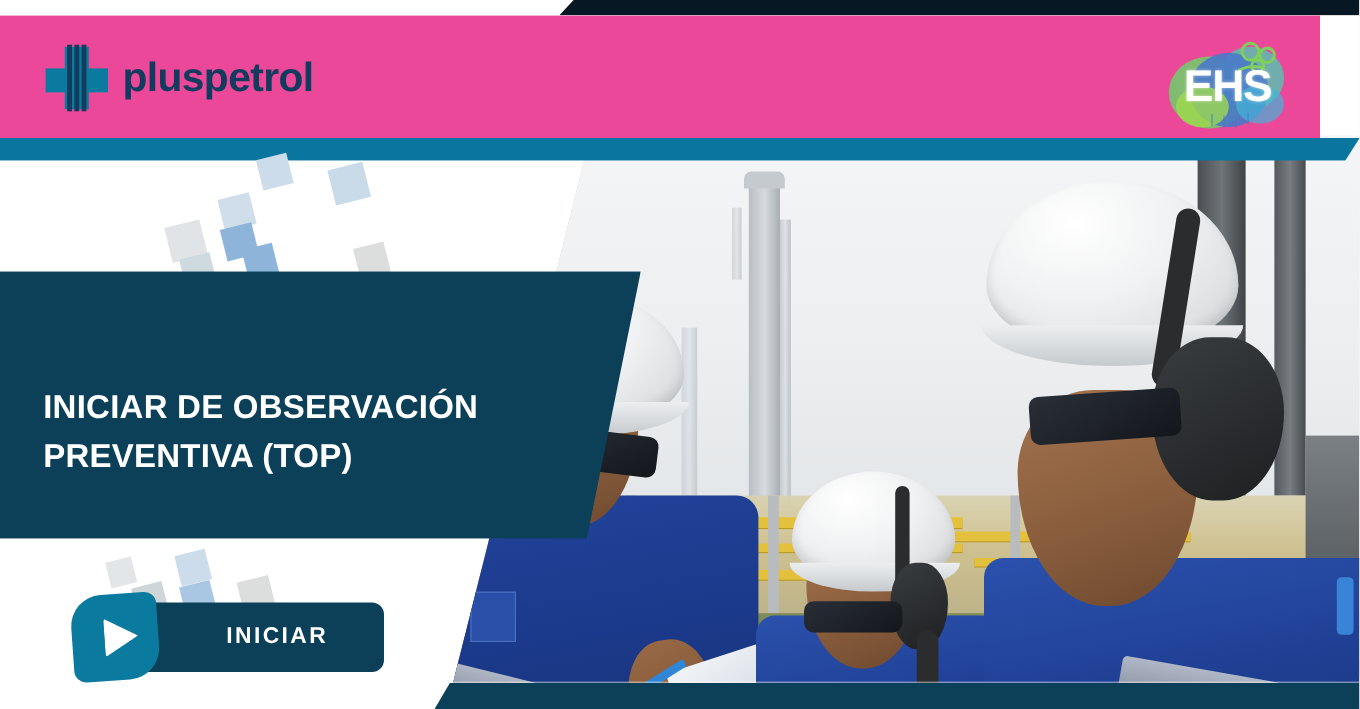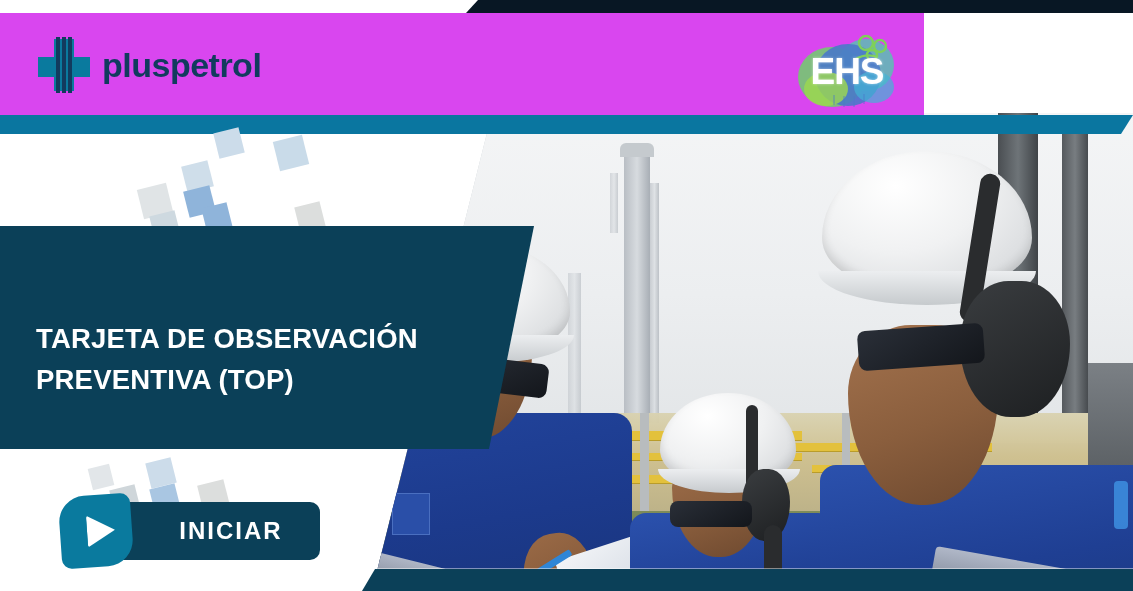--- a/index.html
+++ b/index.html
@@ -23,22 +23,22 @@
     top: 0; left: 0;
     width: 1133px; height: 13px;
     background: #081724;
     clip-path: polygon(478px 0, 1133px 0, 1133px 13px, 466px 13px);
   }
 
   
   .header {
     position: absolute;
     top: 13px; left: 0;
-    width: 924px; height: 102px;
-    background: #d946ef;
+    width: 1100px; height: 102px;
+    background: #ec4899;
   }
   .pp-logo {
     position: absolute;
     left: 36px; top: 24px;
     width: 230px; height: 56px;
   }
   .pp-mark {
     position: absolute;
     left: 0; top: 0;
     width: 56px; height: 56px;
@@ -258,21 +258,21 @@
     position: absolute;
     left: 48px; top: 7px;
     width: 212px; height: 58px;
     background: #0b4058;
     border-radius: 10px;
     display: flex;
     align-items: center;
     justify-content: center;
   }
   .start-label {
-    font-size: 24px;
+    font-size: 19px;
     font-weight: bold;
     letter-spacing: 2px;
     color: #ffffff;
     padding-left: 34px;
   }
   .play-badge {
     position: absolute;
     left: 0; top: 0;
     width: 72px; height: 72px;
     background: #0a7a9e;
@@ -429,21 +429,21 @@
       <div class="sq" style="left: 204px; top: 205px; width: 26px; height: 26px; background: rgb(143, 180, 218);"></div>
       <div class="sq" style="left: 297px; top: 204px; width: 26px; height: 26px; background: rgb(220, 222, 221);"></div>
       <div class="sq" style="left: 148px; top: 460px; width: 26px; height: 26px; background: rgb(204, 220, 234);"></div>
       <div class="sq" style="left: 152px; top: 486px; width: 26px; height: 26px; background: rgb(169, 198, 226);"></div>
       <div class="sq" style="left: 112px; top: 487px; width: 26px; height: 26px; background: rgb(207, 214, 218);"></div>
       <div class="sq" style="left: 200px; top: 482px; width: 27px; height: 27px; background: rgb(220, 222, 221);"></div>
       <div class="sq" style="left: 90px; top: 466px; width: 22px; height: 22px; background: rgb(226, 230, 233);"></div>
     </div>
 
   <div class="title-panel"></div>
-  <div class="course-title">TARJETA DE OBSERVACIÓN PREVENTIVA (TOP)</div>
+  <div class="course-title">INICIAR DE OBSERVACIÓN PREVENTIVA (TOP)</div>
 
   <div class="start-wrap">
     <div class="start-pill">
       <span class="start-label">INICIAR</span>
     </div>
     <div class="play-badge">
       <div class="play-tri"></div>
     </div>
   </div>
 

